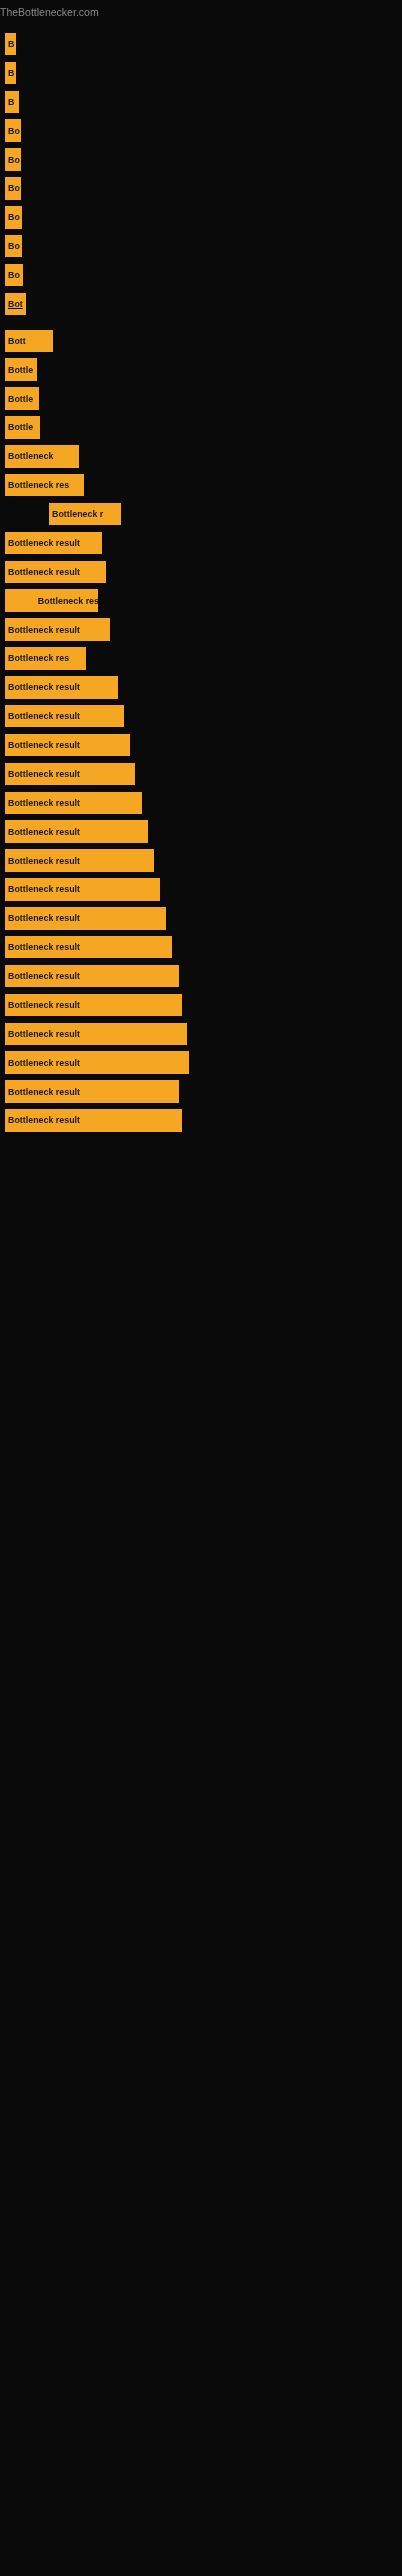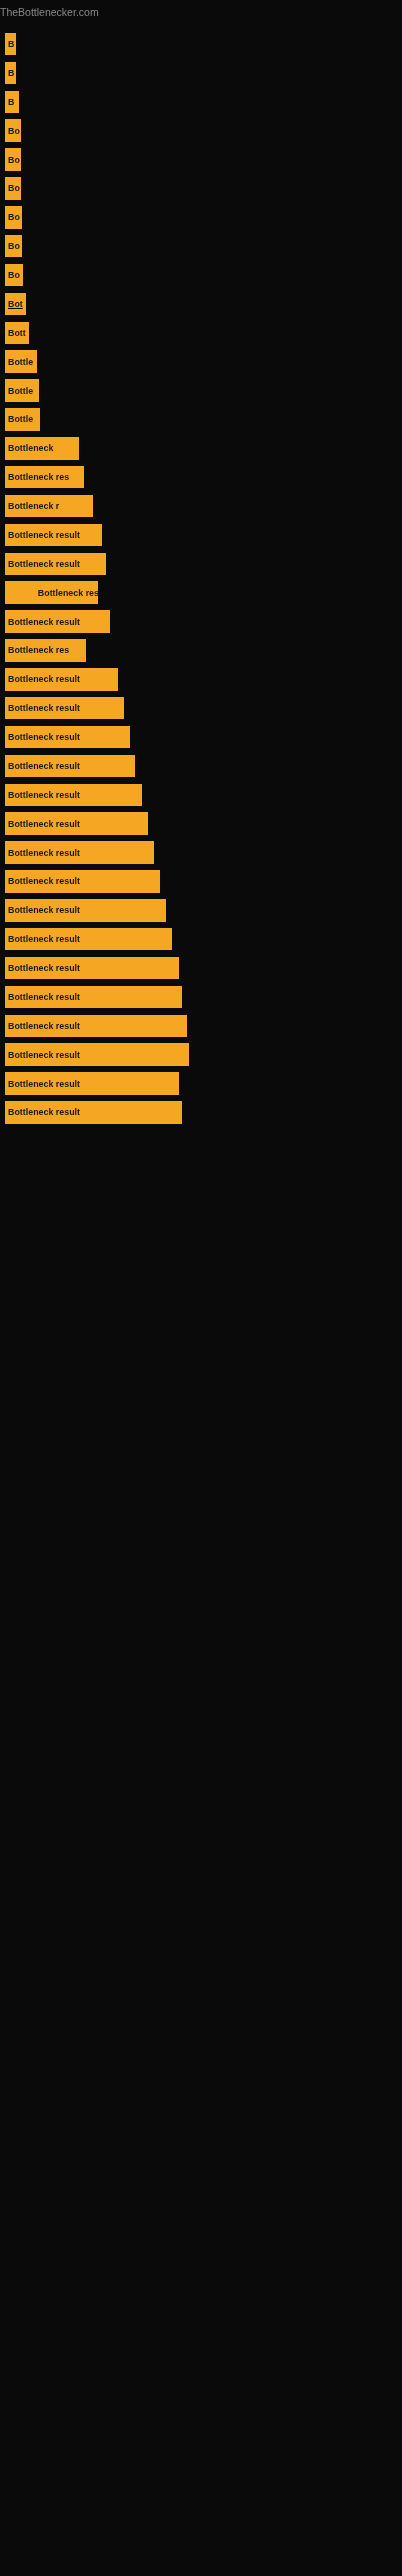--- a/index.html
+++ b/index.html
@@ -88,21 +88,21 @@
       <div class="bar" style="width: 18.5px;">
         <span class="bar-label">Bo</span>
       </div>
     </div>
     <div class="bar-container">
       <div class="bar" style="width: 21px; text-decoration: underline;">
         <span class="bar-label">Bot</span>
       </div>
     </div>
     <div class="bar-container">
-      <div class="bar" style="width: 24px;">
+      <div class="bar" style="width: 48px; margin-top: 8px;">
         <span class="bar-label">Bott</span>
       </div>
     </div>
     <div class="bar-container">
       <div class="bar" style="width: 32px;">
         <span class="bar-label">Bottle</span>
       </div>
     </div>
     <div class="bar-container">
       <div class="bar" style="width: 34px;">
@@ -118,21 +118,21 @@
       <div class="bar" style="width: 74px;">
         <span class="bar-label">Bottleneck</span>
       </div>
     </div>
     <div class="bar-container">
       <div class="bar" style="width: 79px;">
         <span class="bar-label">Bottleneck res</span>
       </div>
     </div>
     <div class="bar-container">
-      <div class="bar" style="width: 88px;">
+      <div class="bar" style="width: 72px; margin-left: 44px;">
         <span class="bar-label">Bottleneck r</span>
       </div>
     </div>
     <div class="bar-container">
       <div class="bar" style="width: 97px;">
         <span class="bar-label">Bottleneck result</span>
       </div>
     </div>
     <div class="bar-container">
       <div class="bar" style="width: 101px;">

